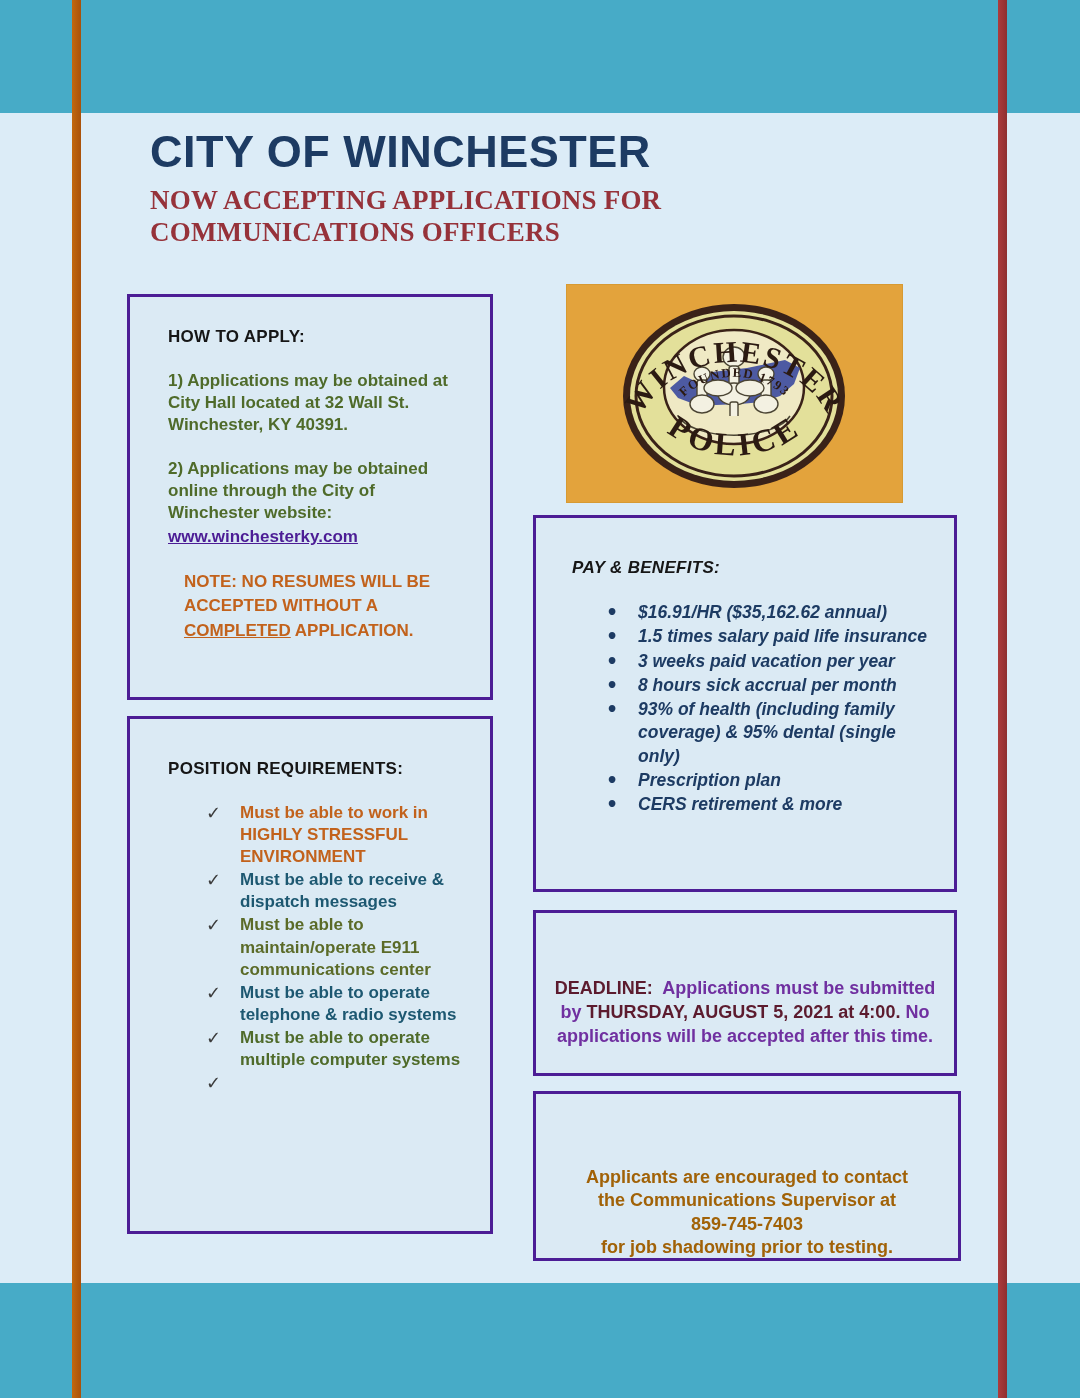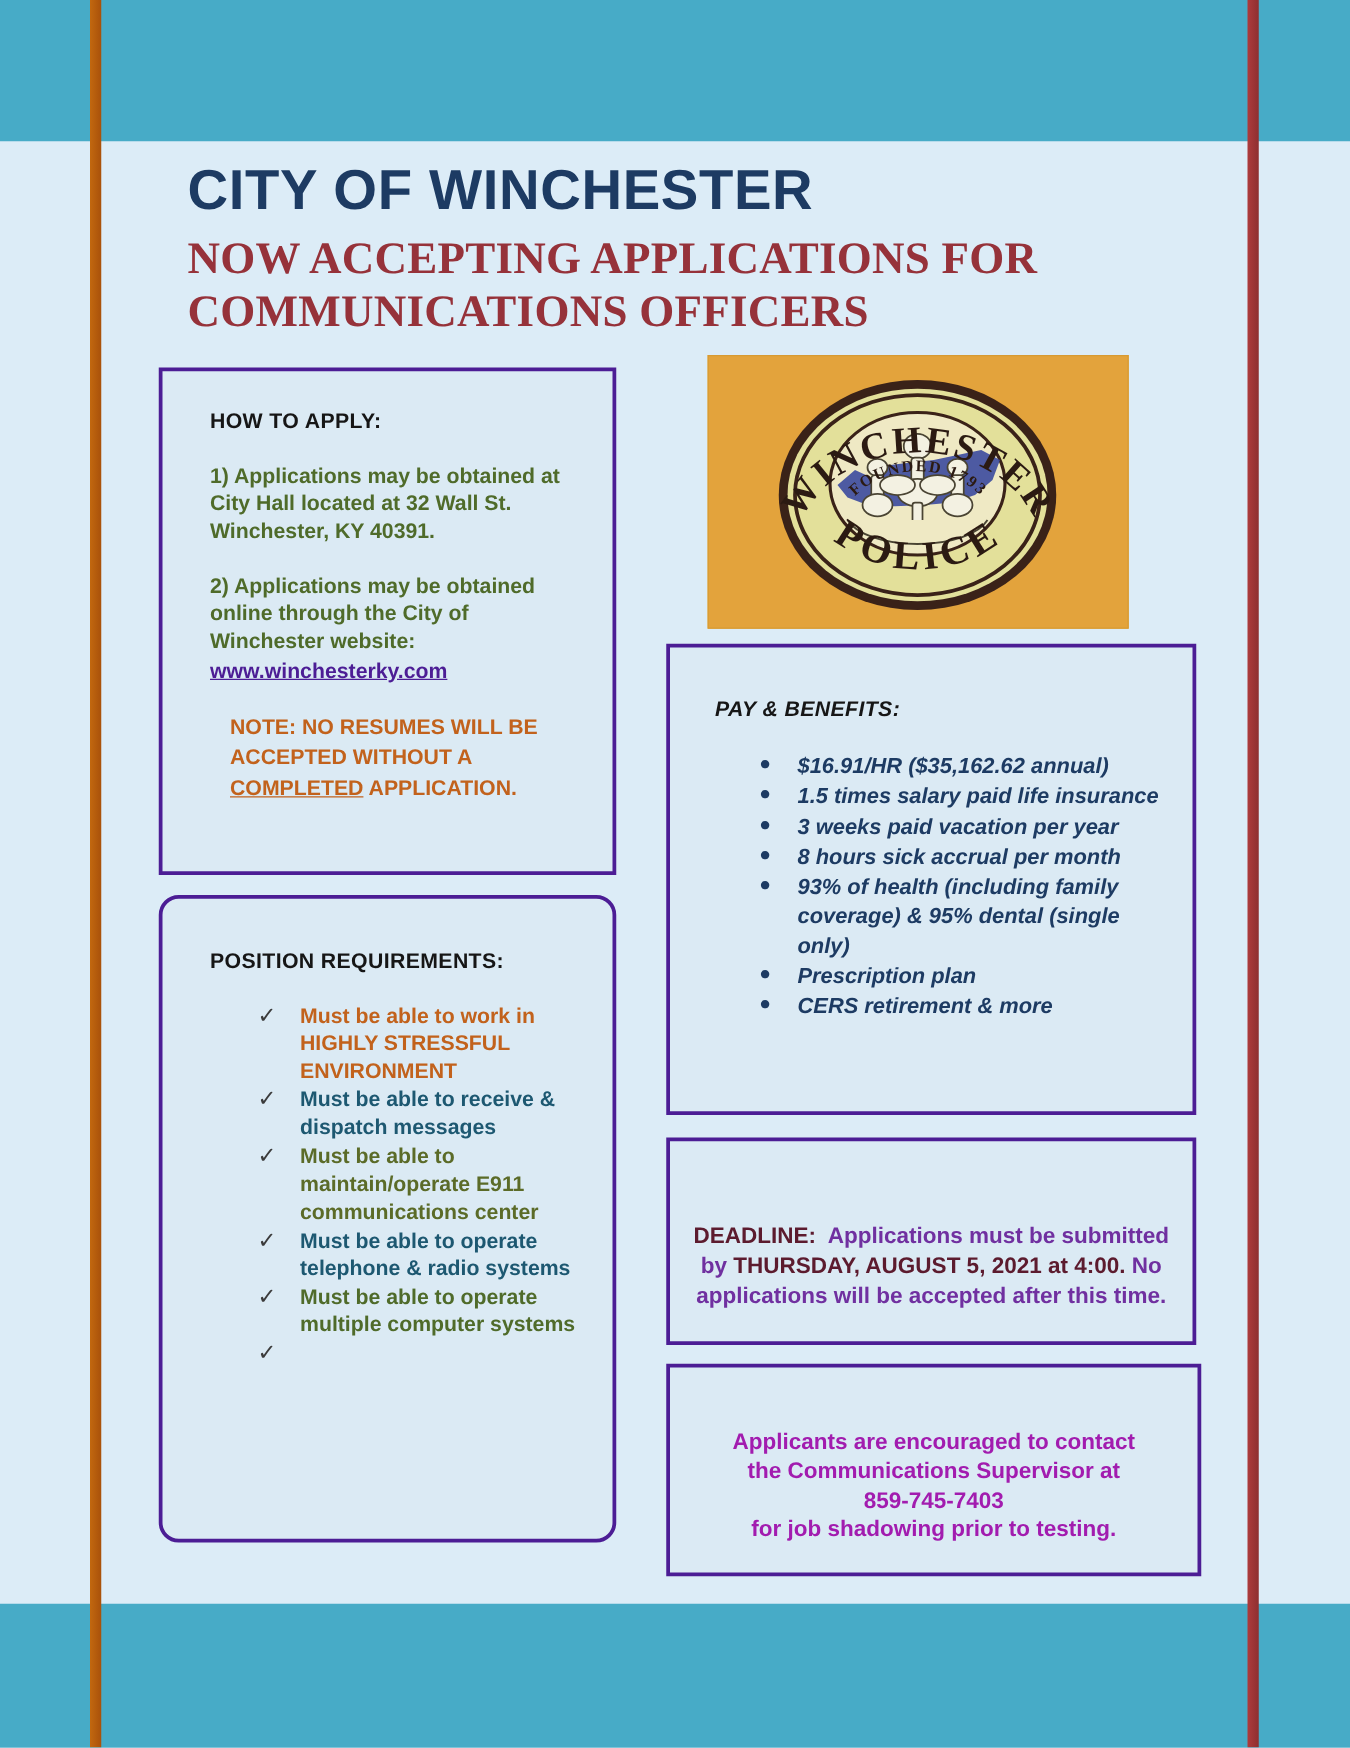--- a/index.html
+++ b/index.html
@@ -30,21 +30,21 @@
 
   
   .header{position:absolute;left:150px;top:128px;width:820px;}
   .title{
     font-size:45px;font-weight:bold;color:#1d3b63;
     letter-spacing:.5px;line-height:1.05;margin:0 0 10px 0;
     font-family:"Liberation Sans", sans-serif;
   }
   .subtitle{
     font-family:"Liberation Serif", serif;
-    font-size:36px;font-weight:bold;color:#96323a;
+    font-size:27px;font-weight:bold;color:#96323a;
     line-height:1.18;margin:0;letter-spacing:.2px;
   }
 
   
   .panel{
     position:absolute;
     border:3px solid #4c1d95;
     background:#dbeaf4;
     box-sizing:border-box;
     overflow:hidden;
@@ -65,21 +65,21 @@
     display:block;font-size:17px;font-weight:bold;
     color:#4c1d95;text-decoration:underline;margin-top:1px;
   }
   .ha-note{
     font-size:17px;font-weight:bold;color:#c2621c;
     line-height:1.45;margin:16px;
   }
   .ha-note u{text-decoration:underline;}
 
   
-  #position-requirements{left:127px;top:716px;width:366px;height:518px;border-radius:16px;}
+  #position-requirements{left:127px;top:716px;width:366px;height:518px;}
   .pr-inner{padding:40px 16px 0 38px;}
   .pr-list{list-style:none;margin:22px 0 0 0;padding:0 0 0 38px;}
   .pr-list li{
     position:relative;
     font-size:17px;font-weight:bold;line-height:1.30;
     margin-bottom:1px;padding-left:34px;
   }
   .pr-list li .tick{
     position:absolute;left:0;top:-1px;
     color:#3b3b3b;font-size:18px;font-weight:normal;
@@ -107,23 +107,23 @@
     padding:64px 18px 0 18px;
     text-align:center;
     font-size:18px;font-weight:bold;line-height:1.33;
   }
   .c-maroon{color:#5c1b2e;}
   .c-purple{color:#7030a0;}
 
   
   #contact{left:533px;top:1091px;width:428px;height:170px;}
   .ct-inner{
-    padding:48px 16px 0 16px;
+    padding:72px 16px 0 16px;
     text-align:center;
-    font-size:18px;font-weight:bold;color:#a21caf;line-height:1.30;
+    font-size:18px;font-weight:bold;color:#a16207;line-height:1.30;
   }
 
   
   #patch-photo{
     position:absolute;left:566px;top:284px;width:337px;height:219px;
     background:#e3a33c;
     overflow:hidden;
   }
   .patch-svg{display:block;width:100%;height:100%;}
 </style>

